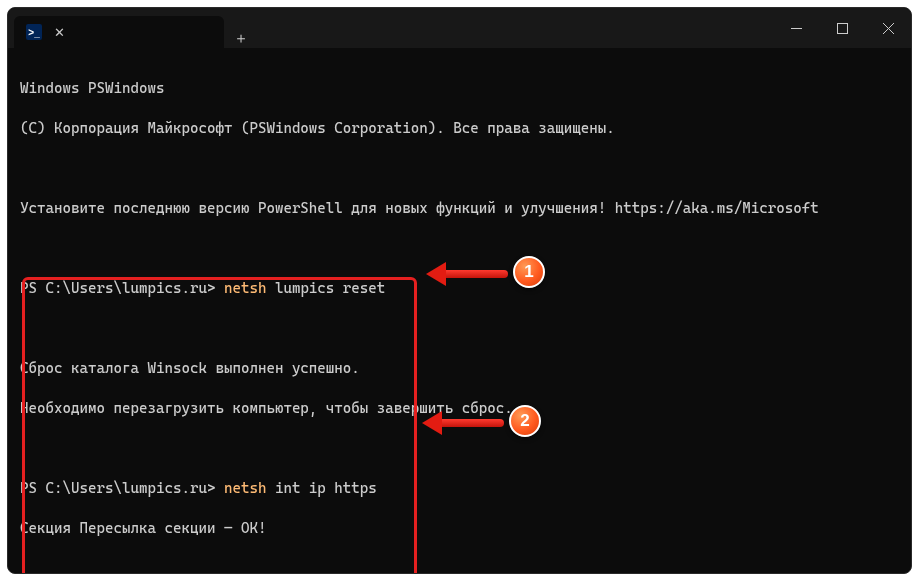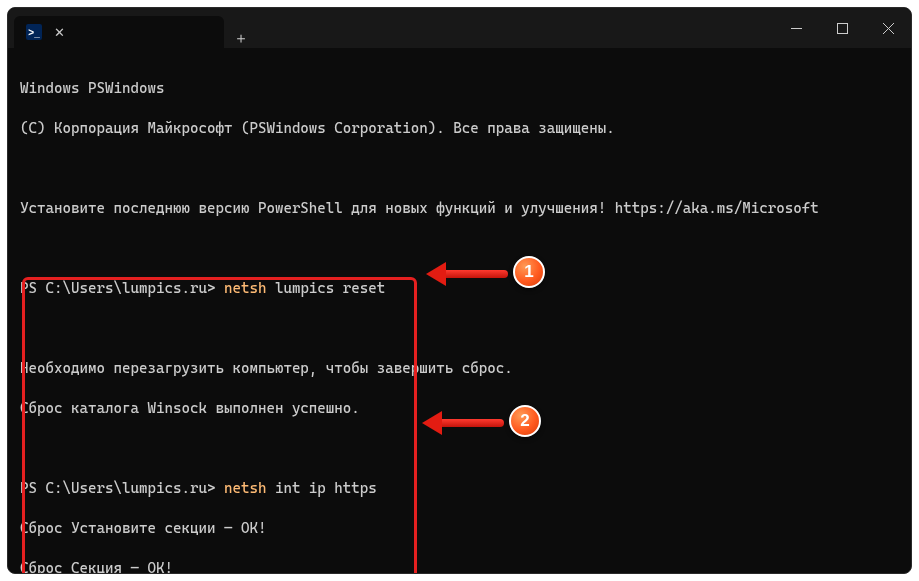--- a/index.html
+++ b/index.html
@@ -158,26 +158,25 @@
   </div>
 
   <div class="terminal">
 <div class="term-line">Windows PSWindows</div>
 <div class="term-line">(C) Корпорация Майкрософт (PSWindows Corporation). Все права защищены.</div>
 <div class="term-line">&nbsp;</div>
 <div class="term-line">Установите последнюю версию PowerShell для новых функций и улучшения! https://aka.ms/Microsoft</div>
 <div class="term-line">&nbsp;</div>
 <div class="term-line"><span>PS C:\Users\lumpics.ru&gt; </span><span class="cmd">netsh</span><span> lumpics reset</span></div>
 <div class="term-line">&nbsp;</div>
+<div class="term-line">Сброс каталога Winsock выполнен успешно.</div>
 <div class="term-line">Необходимо перезагрузить компьютер, чтобы завершить сброс.</div>
-<div class="term-line">Сброс каталога Winsock выполнен успешно.</div>
 <div class="term-line">&nbsp;</div>
 <div class="term-line"><span>PS C:\Users\lumpics.ru&gt; </span><span class="cmd">netsh</span><span> int ip https</span></div>
-<div class="term-line">Сброс Установите секции — OK!</div>
-<div class="term-line">Сброс Секция — OK!</div>
+<div class="term-line">Секция Пересылка секции — OK!</div>
 
 
 
 
 
 
 
 
 
 

